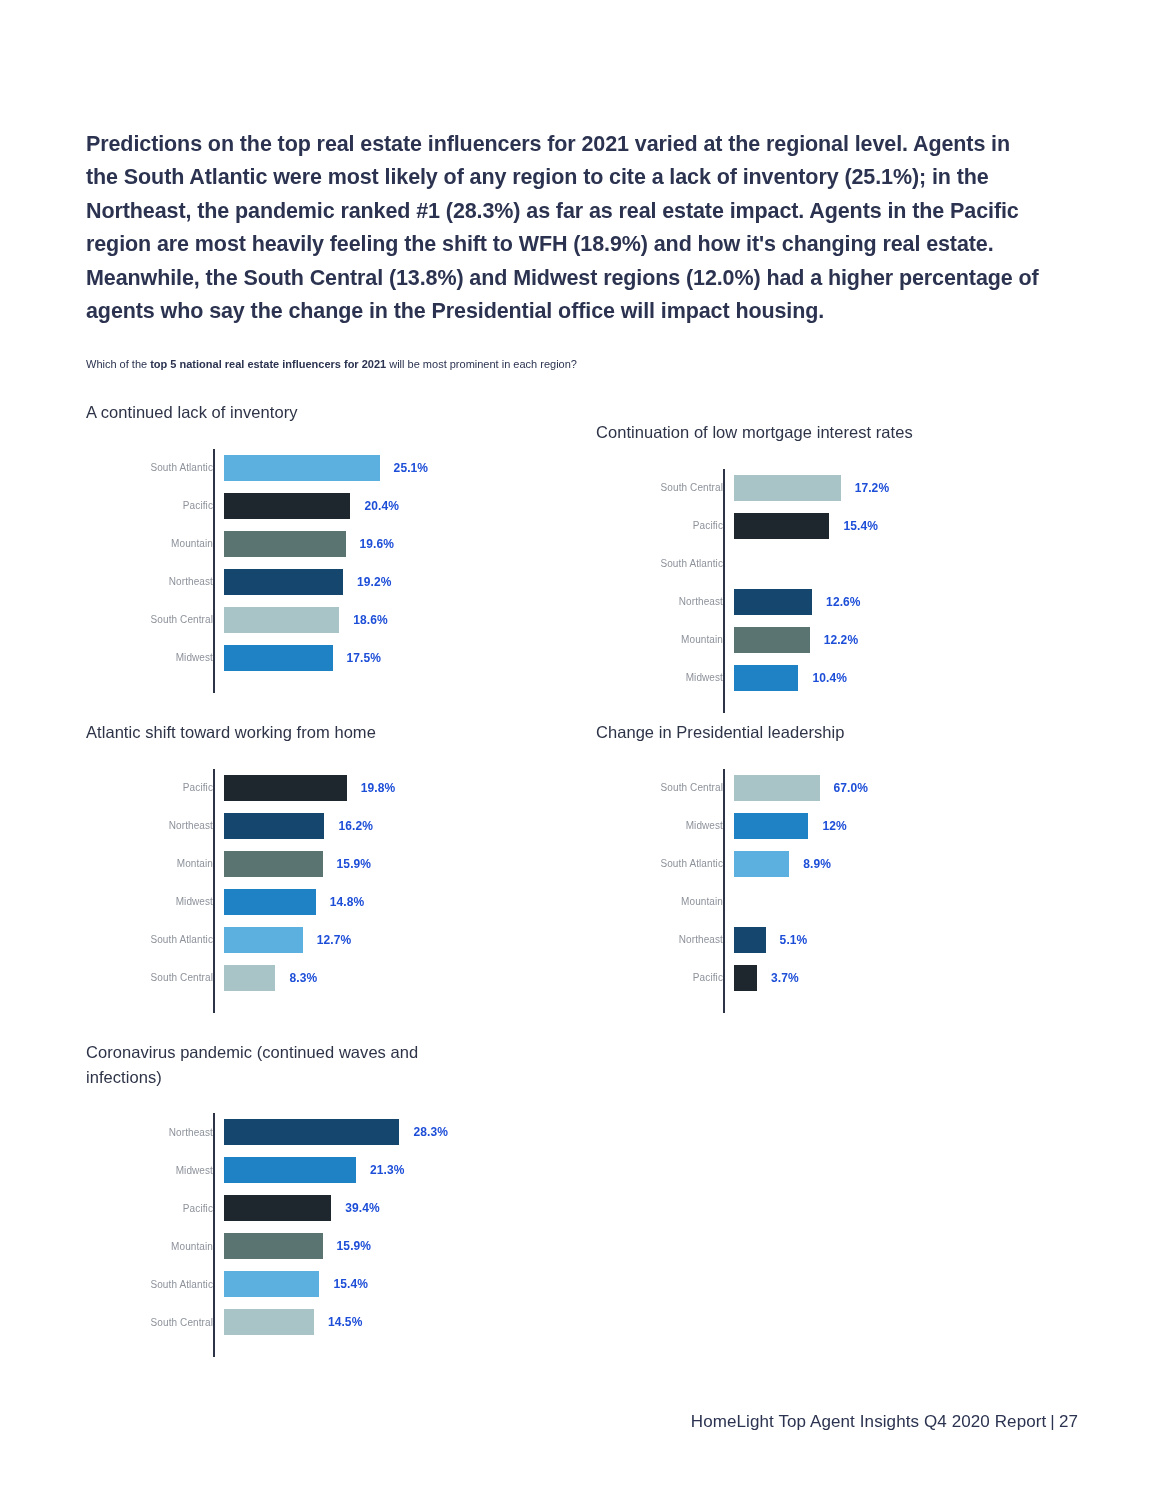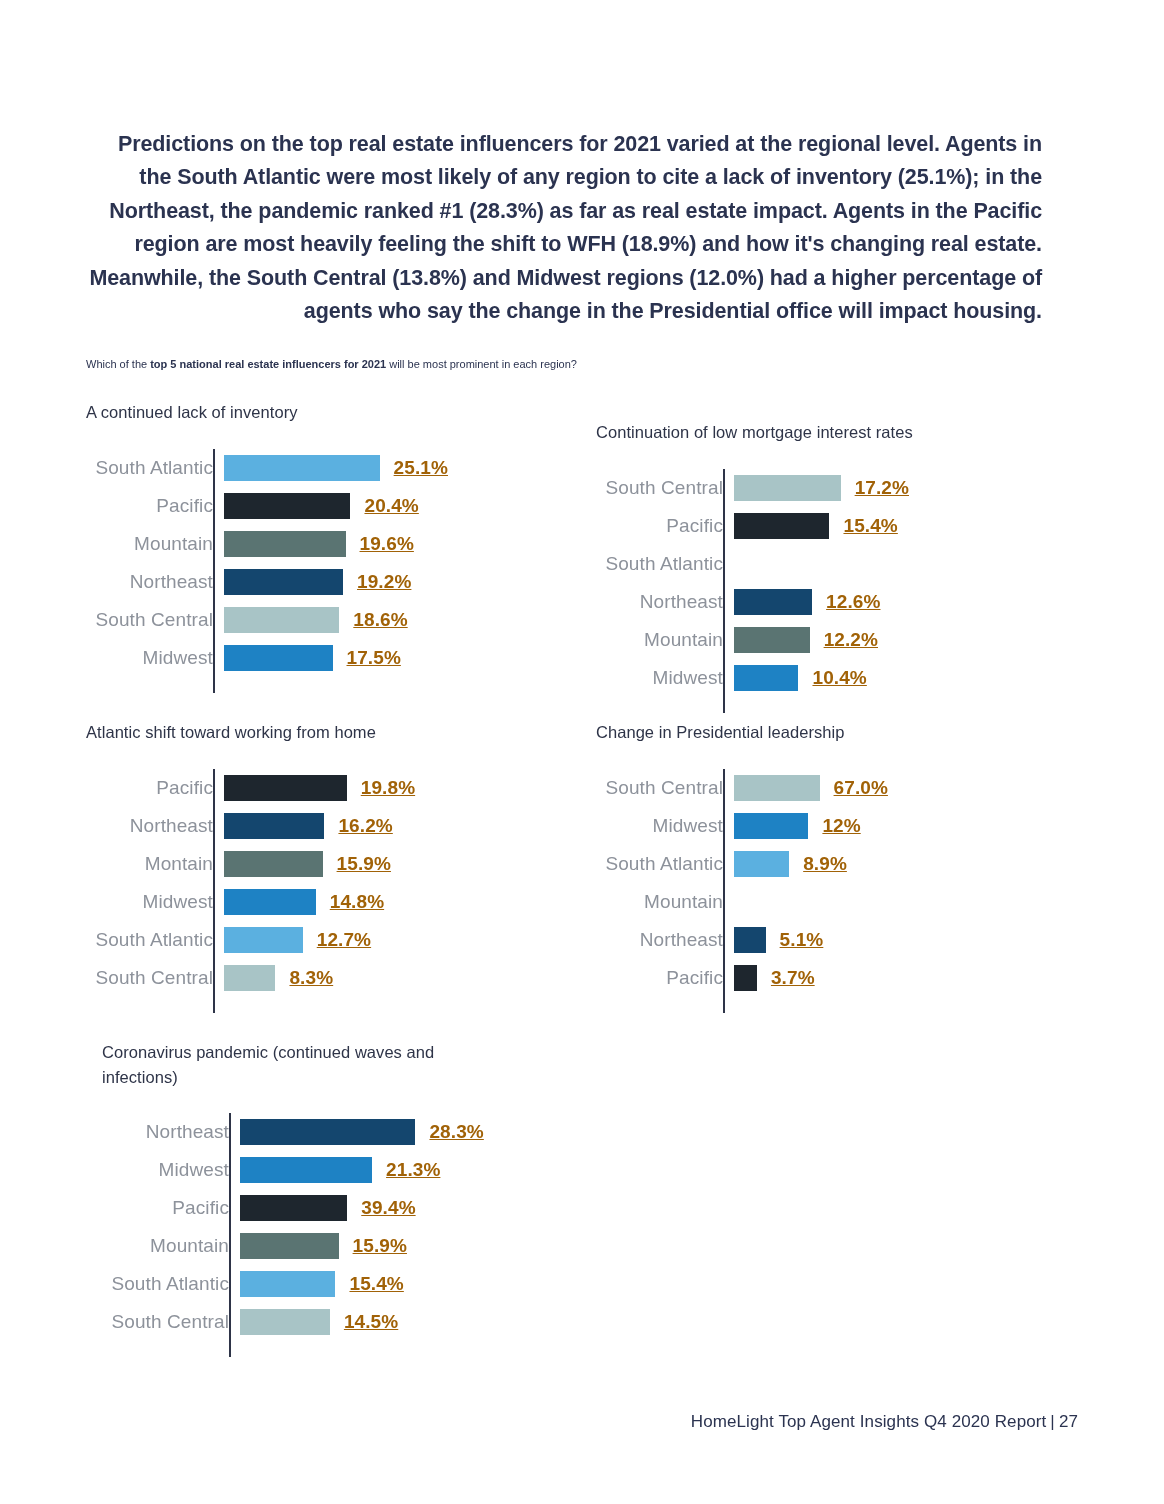--- a/index.html
+++ b/index.html
@@ -26,21 +26,20 @@
   .intro {
     position: absolute;
     left: 86px;
     top: 106px;
     width: 956px;
     font-size: 21.5px;
     line-height: 33.6px;
     font-weight: 700;
     color: #2b3350;
     letter-spacing: -0.1px;
-    text-align: right;
   }
 
   
   .question {
     position: absolute;
     left: 86px;
     top: 341px;
     width: 960px;
     font-size: 11px;
     line-height: 24px;
@@ -71,53 +70,52 @@
     width: 2px;
     background: #2e3448;
   }
   .row {
     display: flex;
     align-items: center;
     height: 38px;
   }
   .cat-label {
     text-align: right;
-    font-size: 19px;
+    font-size: 10px;
     color: #8d929b;
     padding-right: 11px;
     white-space: nowrap;
     letter-spacing: 0.1px;
   }
   .bar-area {
     position: relative;
     flex: 1 1 auto;
     height: 38px;
     display: flex;
     align-items: center;
   }
   .bar {
     height: 26px;
     border-radius: 0;
   }
   .bar-value {
-    font-size: 19px;
+    font-size: 12px;
     font-weight: 700;
-    color: #a16207;
+    color: #1d4ed8;
     margin-left: 14px;
     white-space: nowrap;
     letter-spacing: 0.1px;
-    text-decoration: underline;
   }
 
   
   #chart-inventory  { left: 86px;  top: 400px; width: 480px; }
   #chart-mortgage   { left: 596px; top: 420px; width: 480px; }
   #chart-wfh        { left: 86px;  top: 720px; width: 480px; }
   #chart-president  { left: 596px; top: 720px; width: 480px; }
-  #chart-pandemic   { left: 102px;  top: 1040px; width: 480px; }
+  #chart-pandemic   { left: 86px;  top: 1040px; width: 480px; }
 
   #chart-pandemic .chart-title { width: 390px; }
 
   
   .footer {
     position: absolute;
     left: 0;
     top: 1412px;
     width: 1078px;
     text-align: right;

